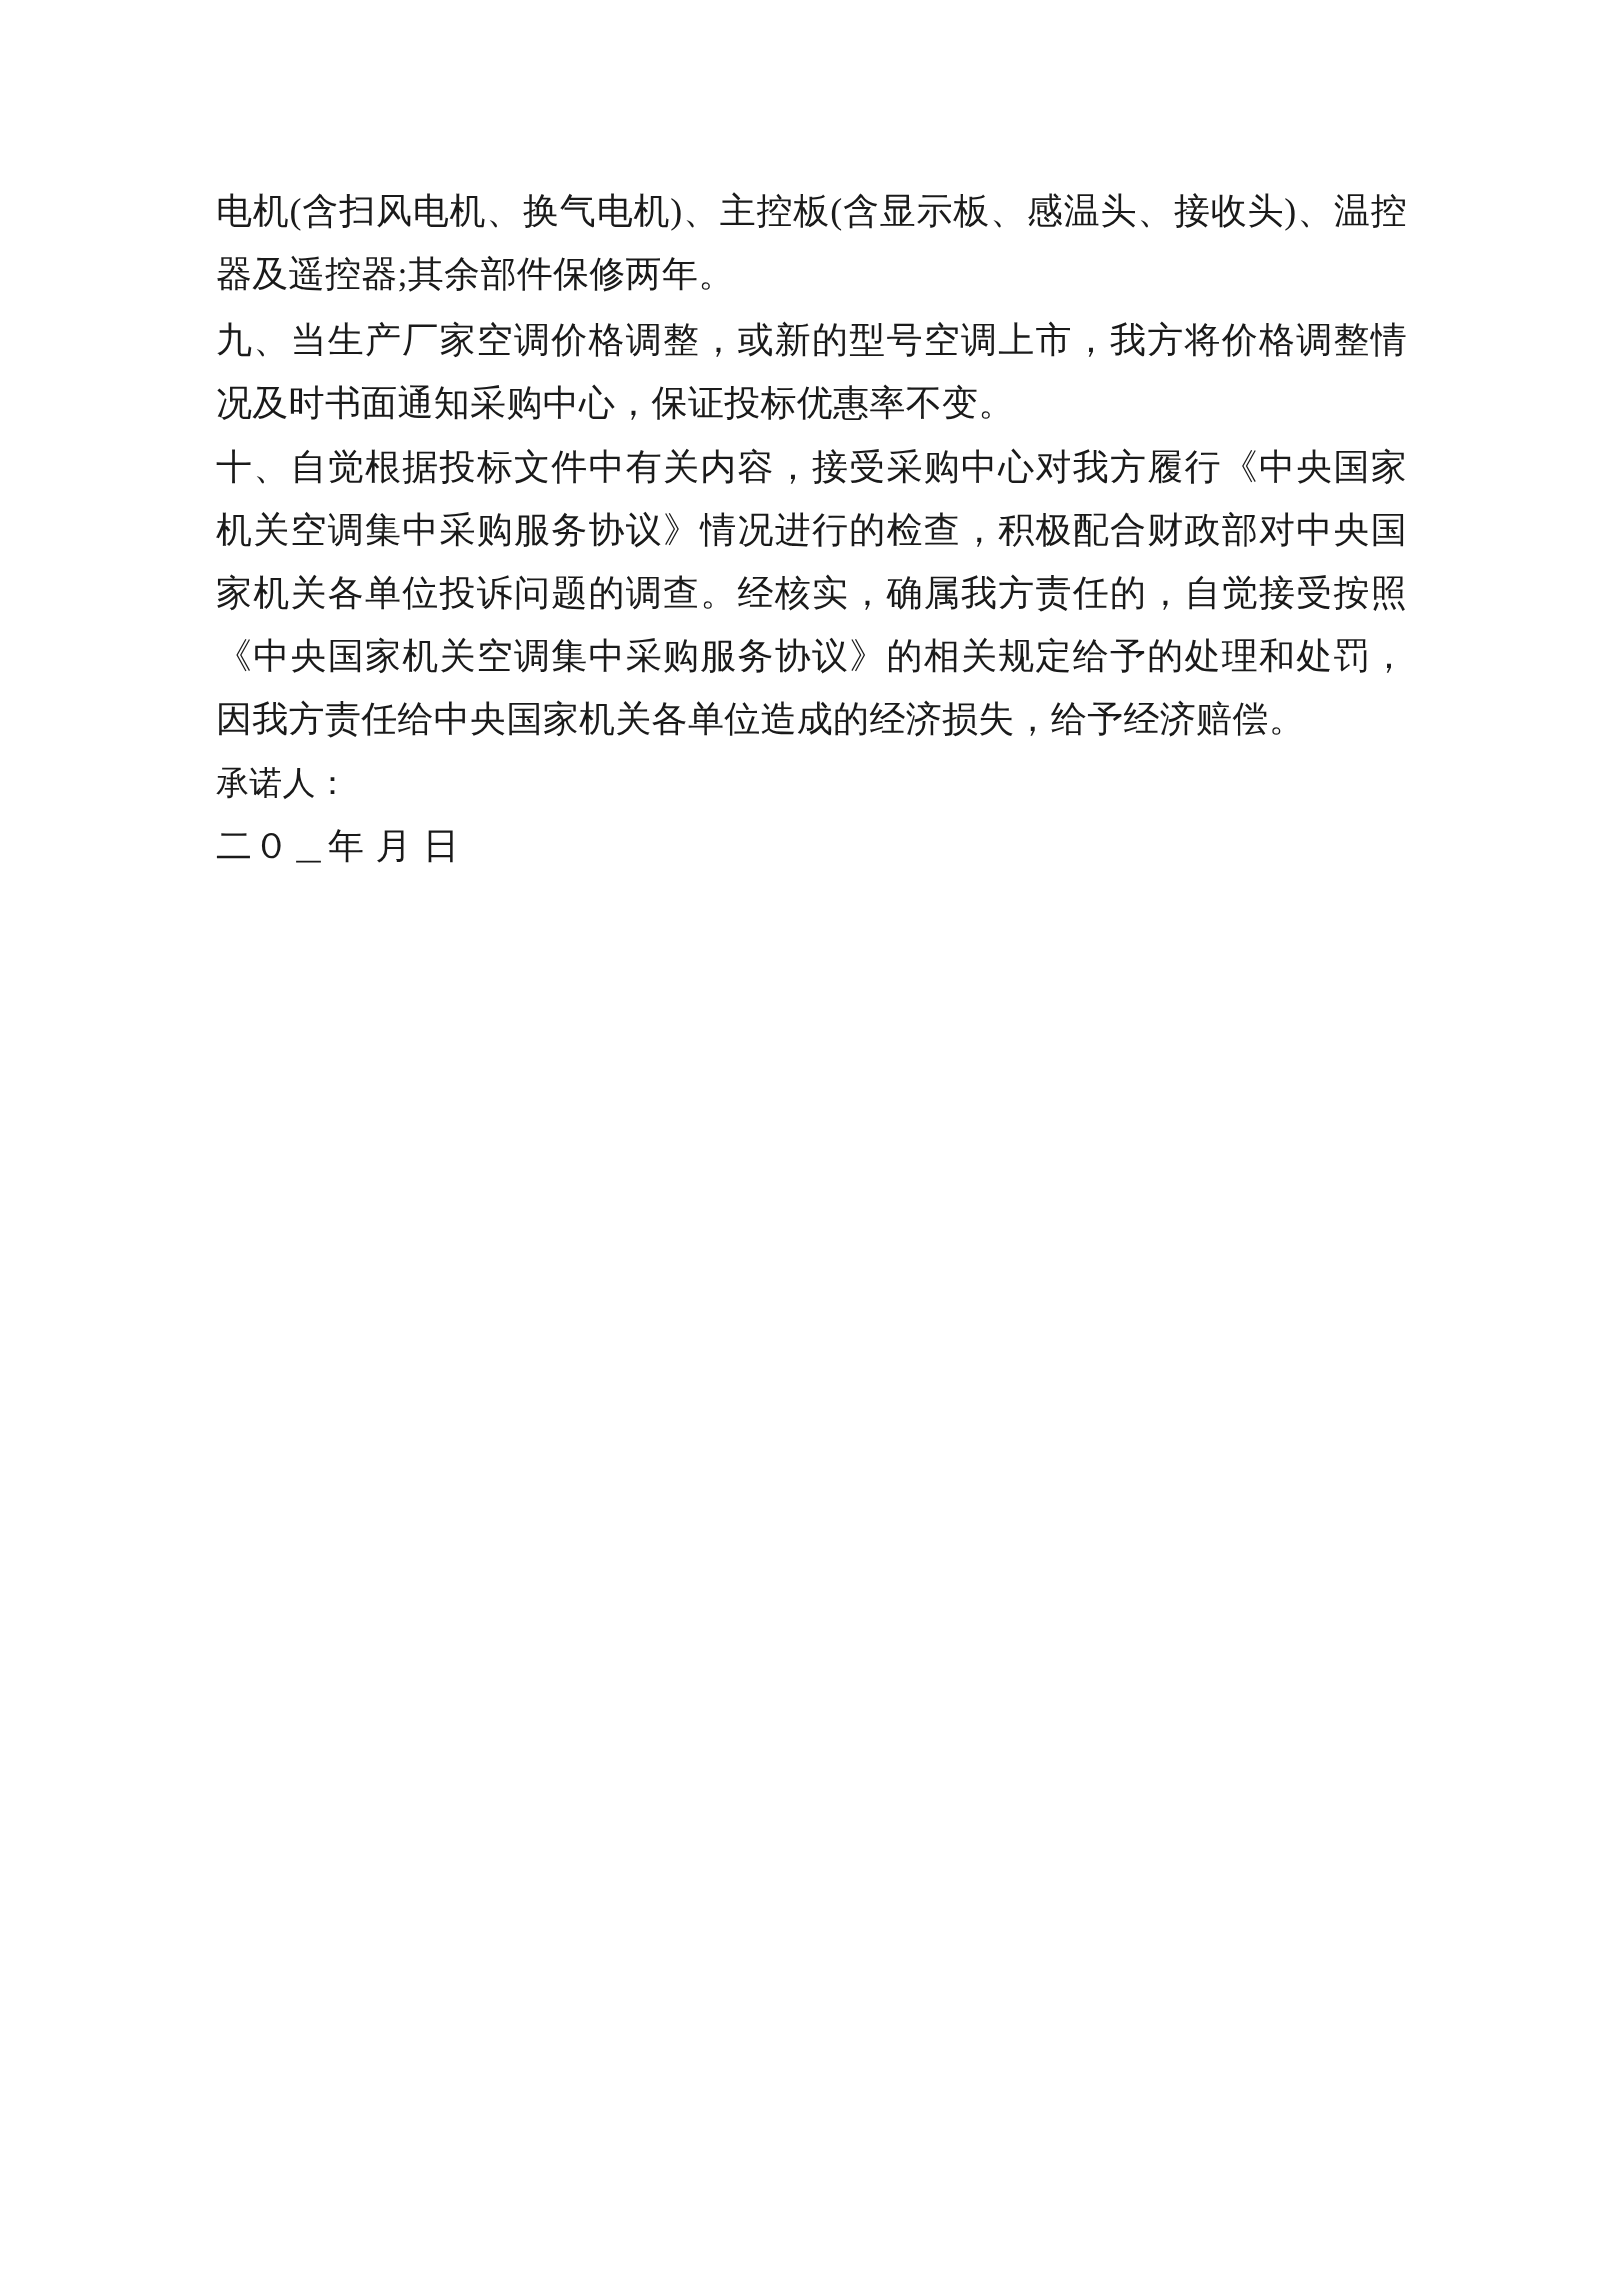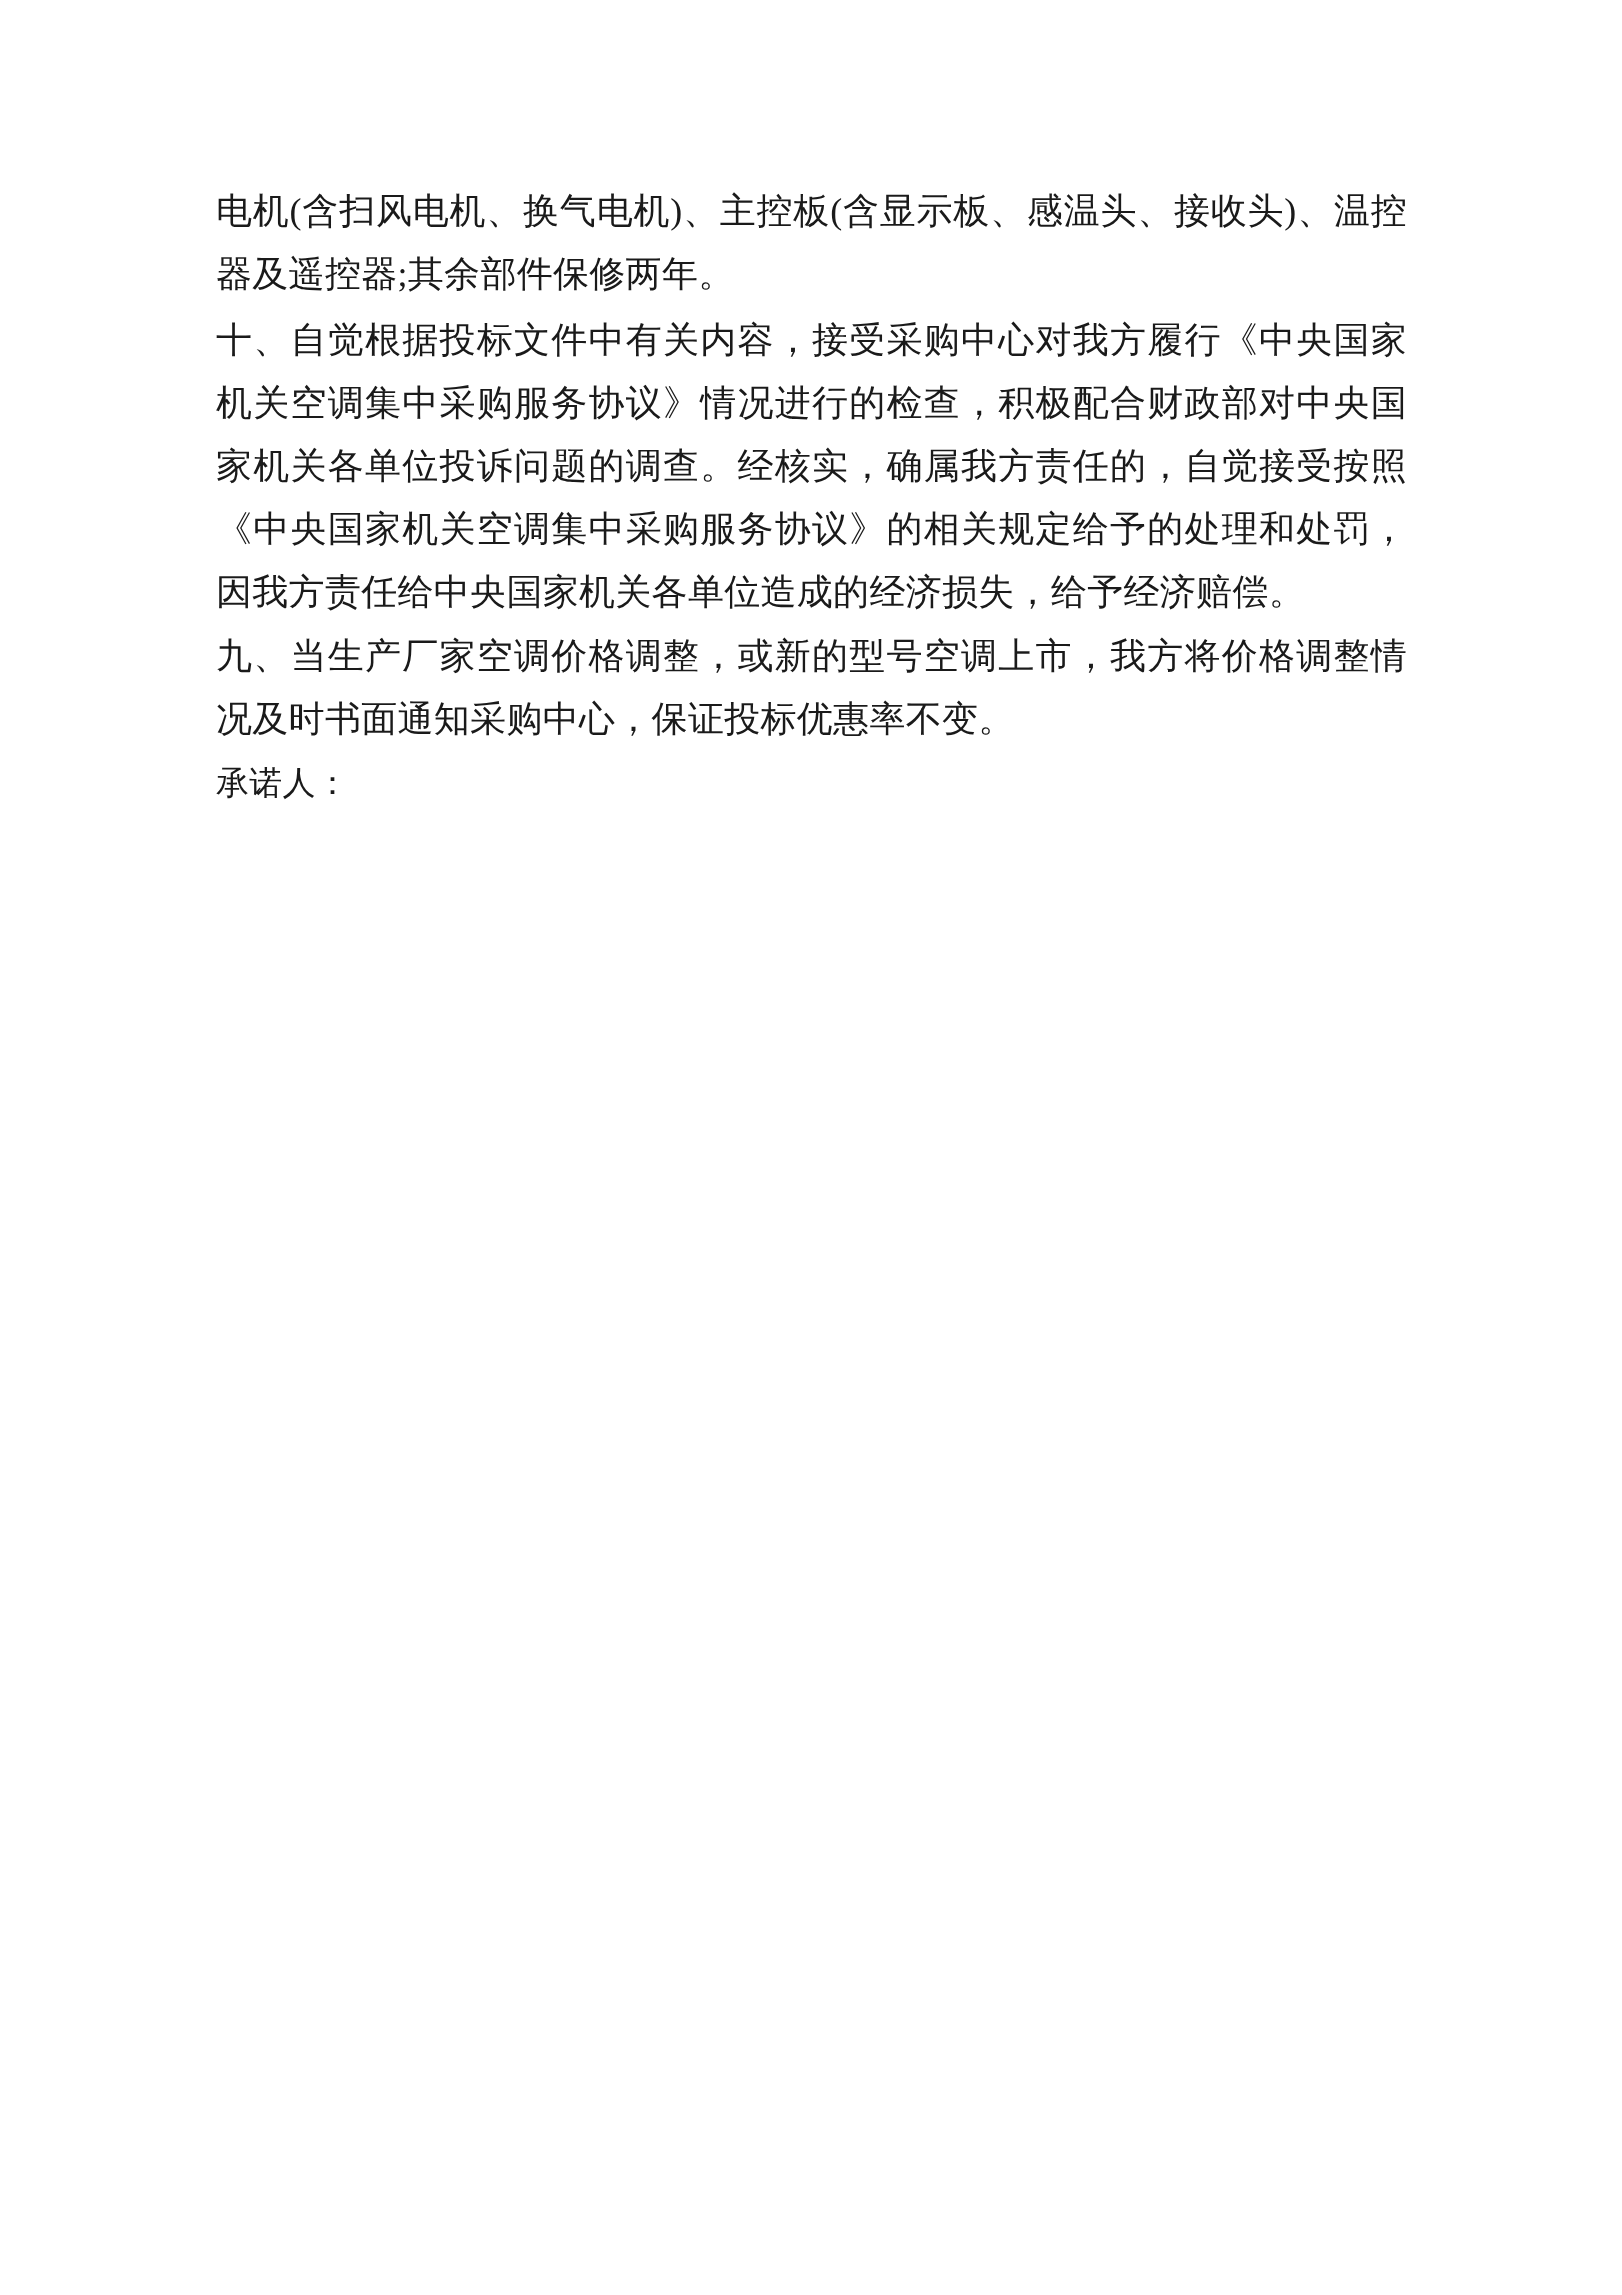--- a/index.html
+++ b/index.html
@@ -53,22 +53,23 @@
   }
 </style>
 </head>
 <body>
 
 <div class="page">
   <div class="content">
 
     <p class="para first-block">电机(含扫风电机、换气电机)、主控板(含显示板、感温头、接收头)、温控器及遥控器;其余部件保修两年。</p>
 
+    <p class="para">九、当生产厂家空调价格调整，或新的型号空调上市，我方将价格调整情况及时书面通知采购中心，保证投标优惠率不变。</p>
+
     <p class="para">十、自觉根据投标文件中有关内容，接受采购中心对我方履行《中央国家机关空调集中采购服务协议》情况进行的检查，积极配合财政部对中央国家机关各单位投诉问题的调查。经核实，确属我方责任的，自觉接受按照《中央国家机关空调集中采购服务协议》的相关规定给予的处理和处罚，因我方责任给中央国家机关各单位造成的经济损失，给予经济赔偿。</p>
-
-    <p class="para">九、当生产厂家空调价格调整，或新的型号空调上市，我方将价格调整情况及时书面通知采购中心，保证投标优惠率不变。</p>
 
     <p class="signature">承诺人：</p>
 
+    <p class="date-line">二０＿年 月 日</p>
 
   </div>
 </div>
 
 
 </body></html>

